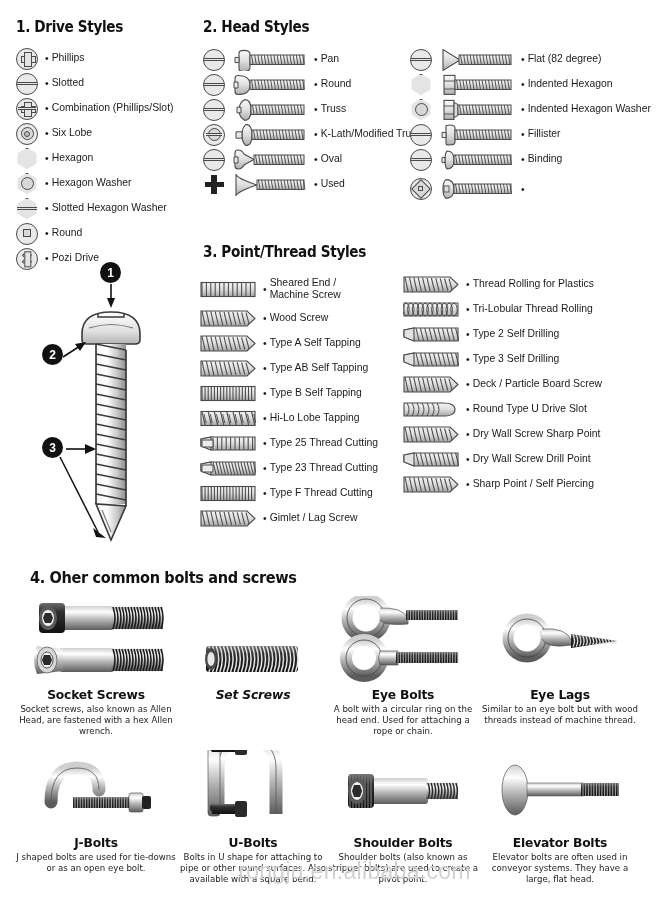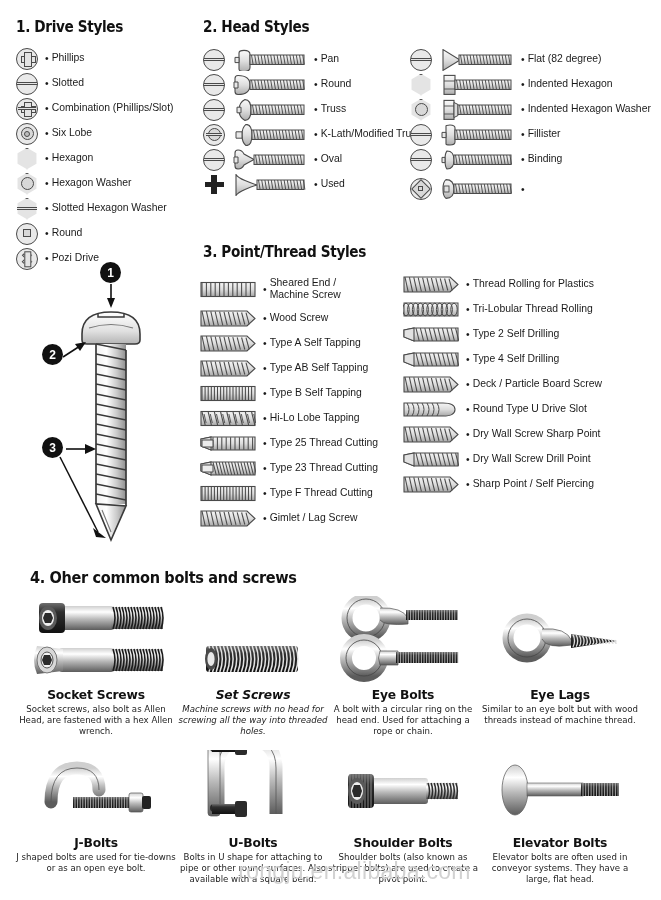--- a/index.html
+++ b/index.html
@@ -1093,21 +1093,21 @@
             <path d="M30.6 3.2 L33.8 15.8" stroke="#4a4a4a" stroke-width="1.05" fill="none"></path>
             <path d="M35.0 3.2 L38.2 15.8" stroke="#4a4a4a" stroke-width="1.05" fill="none"></path>
             <path d="M39.4 3.2 L42.6 15.8" stroke="#4a4a4a" stroke-width="1.05" fill="none"></path>
             <path d="M43.8 3.2 L47.0 15.8" stroke="#4a4a4a" stroke-width="1.05" fill="none"></path>
             <path d="M48.2 3.2 L51.4 15.8" stroke="#4a4a4a" stroke-width="1.05" fill="none"></path>
             <path d="M52.6 3.2 L55.8 15.8" stroke="#4a4a4a" stroke-width="1.05" fill="none"></path>
             <path d="M1 5 L11 3 L11 16 L1 12 Z" fill="#e2e2e2" stroke="#4a4a4a" stroke-width="1.1"></path>
           </svg>
         </span>
         <span class="bullet">•</span>
-               <span class="lbl">Type 4 Self Drilling</span>
+               <span class="lbl">Type 3 Self Drilling</span>
       </div>
       <div class="row" style="height: 25px;">
         <span class="thread">
           <svg width="56" height="19" viewBox="0 0 56 19">
             <defs>
               <linearGradient id="tgdeckparticleboardicon" x1="0" y1="0" x2="0" y2="1">
     <stop offset="0" stop-color="#f6f6f6"></stop>
                 <stop offset="0.5" stop-color="#dcdcdc"></stop>
                 <stop offset="1" stop-color="#a8a8a8"></stop>
               </linearGradient>
@@ -1361,21 +1361,21 @@
             <path d="M125 53 q4 11 0 22" fill="none"></path>
             <path d="M128 53 q4 11 0 22" fill="none"></path>
             <path d="M131 53 q4 11 0 22" fill="none"></path>
             <path d="M134 53 q4 11 0 22" fill="none"></path>
             <path d="M137 53 q4 11 0 22" fill="none"></path>
             <path d="M140 53 q4 11 0 22" fill="none"></path>
           </g>
       </svg>
       </div>
       <div class="card-name">Socket Screws</div>
-      <div class="card-desc">Socket screws, also bolt as Allen Head, are fastened with a hex Allen wrench.</div>
+      <div class="card-desc">Socket screws, also known as Allen Head, are fastened with a hex Allen wrench.</div>
     </div>
     <div class="card" style="left: 178px; top: 592px; width: 150px; font-style: italic;">
       <div class="card-art" style="height:96px;overflow:hidden;">
         <svg width="150" height="92" viewBox="0 0 150 92">
           <defs>
      <linearGradient id="m_set-screw-art" x1="0" y1="0" x2="0" y2="1">
        <stop offset="0" stop-color="#cfcfcf"></stop>
               <stop offset="0.25" stop-color="#ffffff"></stop>
        <stop offset="0.55" stop-color="#b9b9b9"></stop>
               <stop offset="1" stop-color="#5c5c5c"></stop>
@@ -1412,21 +1412,20 @@
             <path d="M106.60000000000001 50 q5 13 0 26"></path>
             <path d="M110.2 50 q5 13 0 26"></path>
             <path d="M113.8 50 q5 13 0 26"></path>
             <path d="M117.4 50 q5 13 0 26"></path>
         </g>
         <ellipse cx="33" cy="63" rx="6" ry="11" fill="#4a4a4a"></ellipse>
         <ellipse cx="33" cy="63" rx="3.6" ry="7" fill="#e8e8e8"></ellipse>
       </svg>
       </div>
       <div class="card-name">Set Screws</div>
-      <div class="card-desc">Machine screws with no head for screwing all the way into threaded holes.</div>
     </div>
     <div class="card" style="left: 328px; top: 592px; width: 150px;">
       <div class="card-art" style="height:96px;overflow:hidden;">
         <svg width="150" height="92" viewBox="0 0 150 92">
           <defs>
      <linearGradient id="m_eye-bolt-art" x1="0" y1="0" x2="0" y2="1">
        <stop offset="0" stop-color="#cfcfcf"></stop>
               <stop offset="0.25" stop-color="#ffffff"></stop>
        <stop offset="0.55" stop-color="#b9b9b9"></stop>
               <stop offset="1" stop-color="#5c5c5c"></stop>

